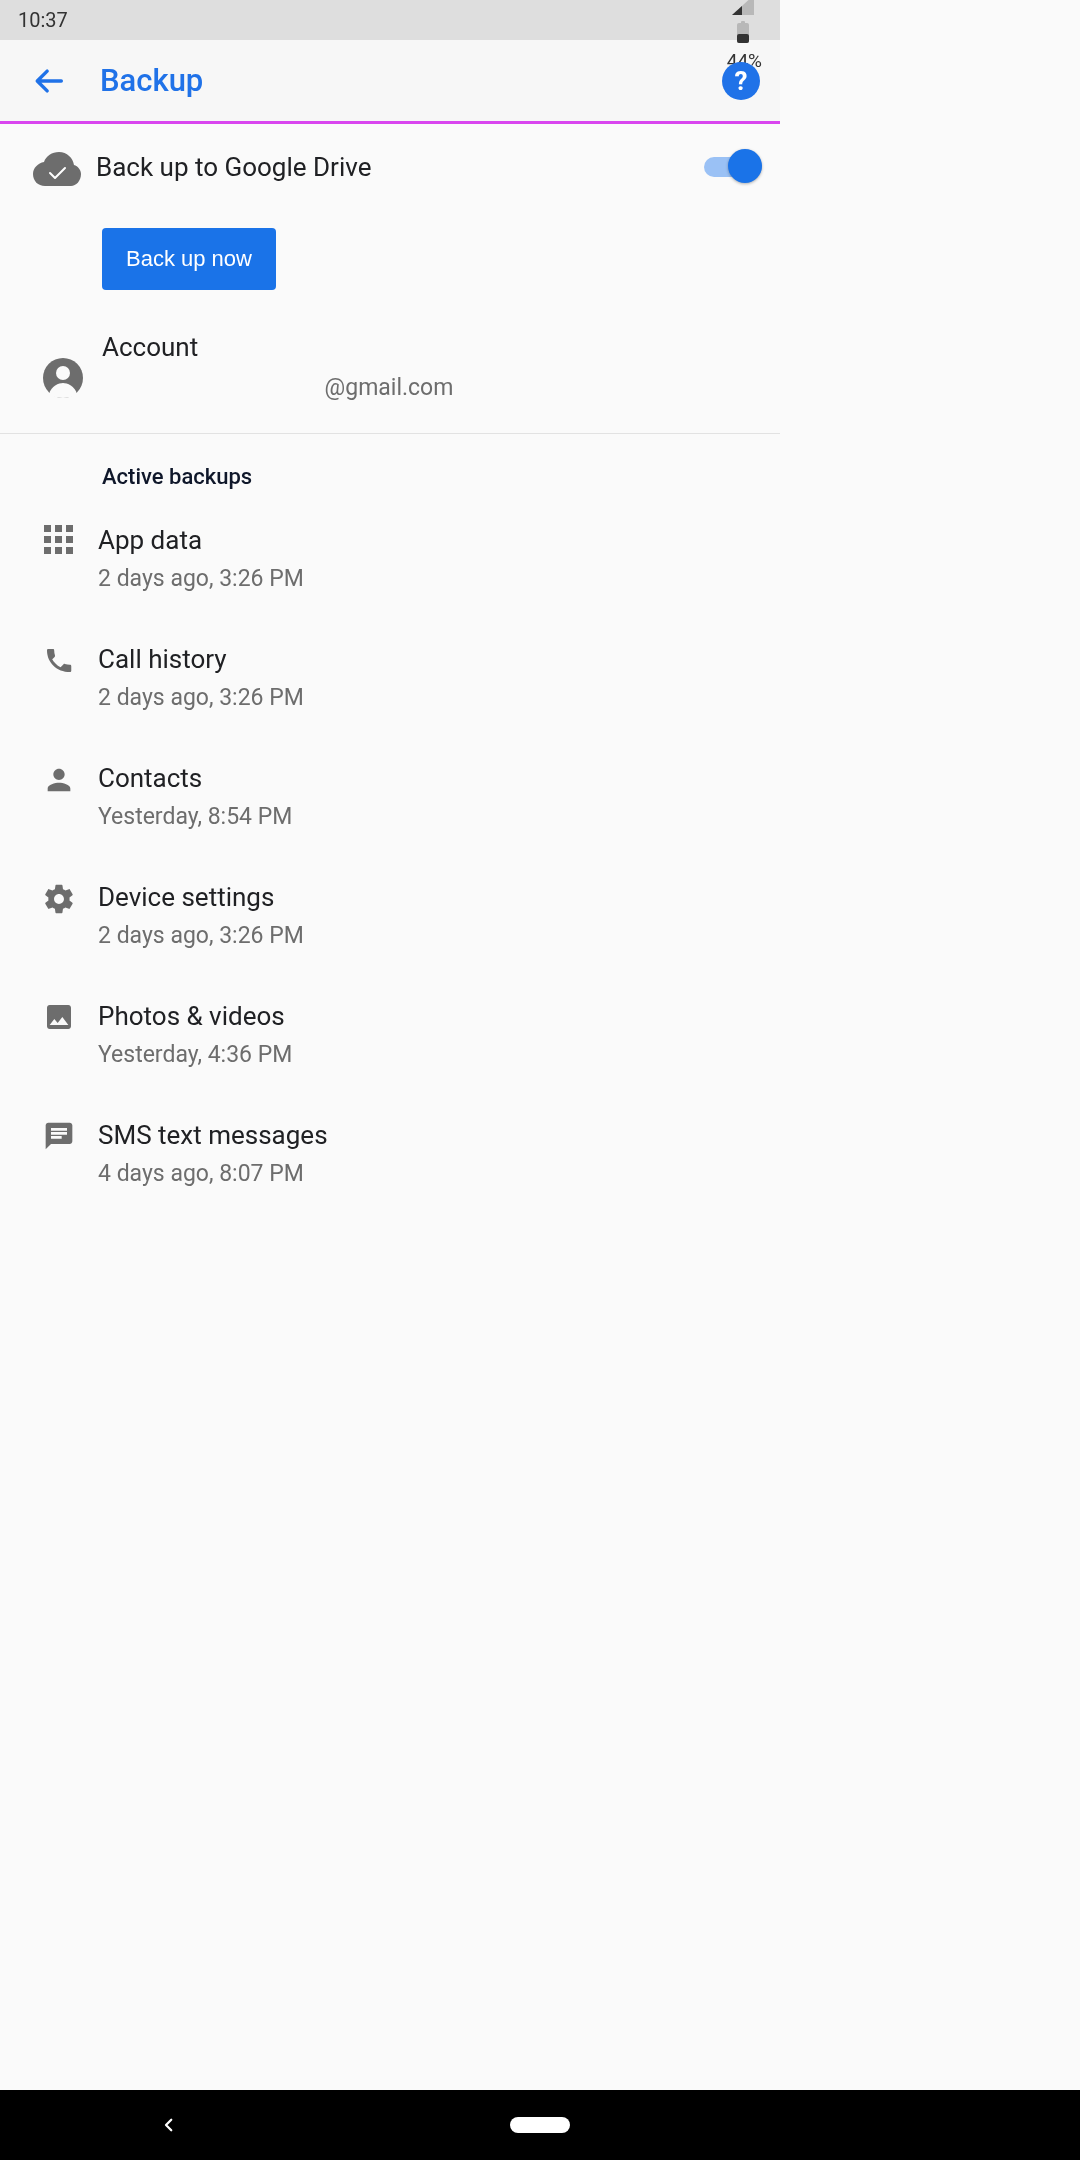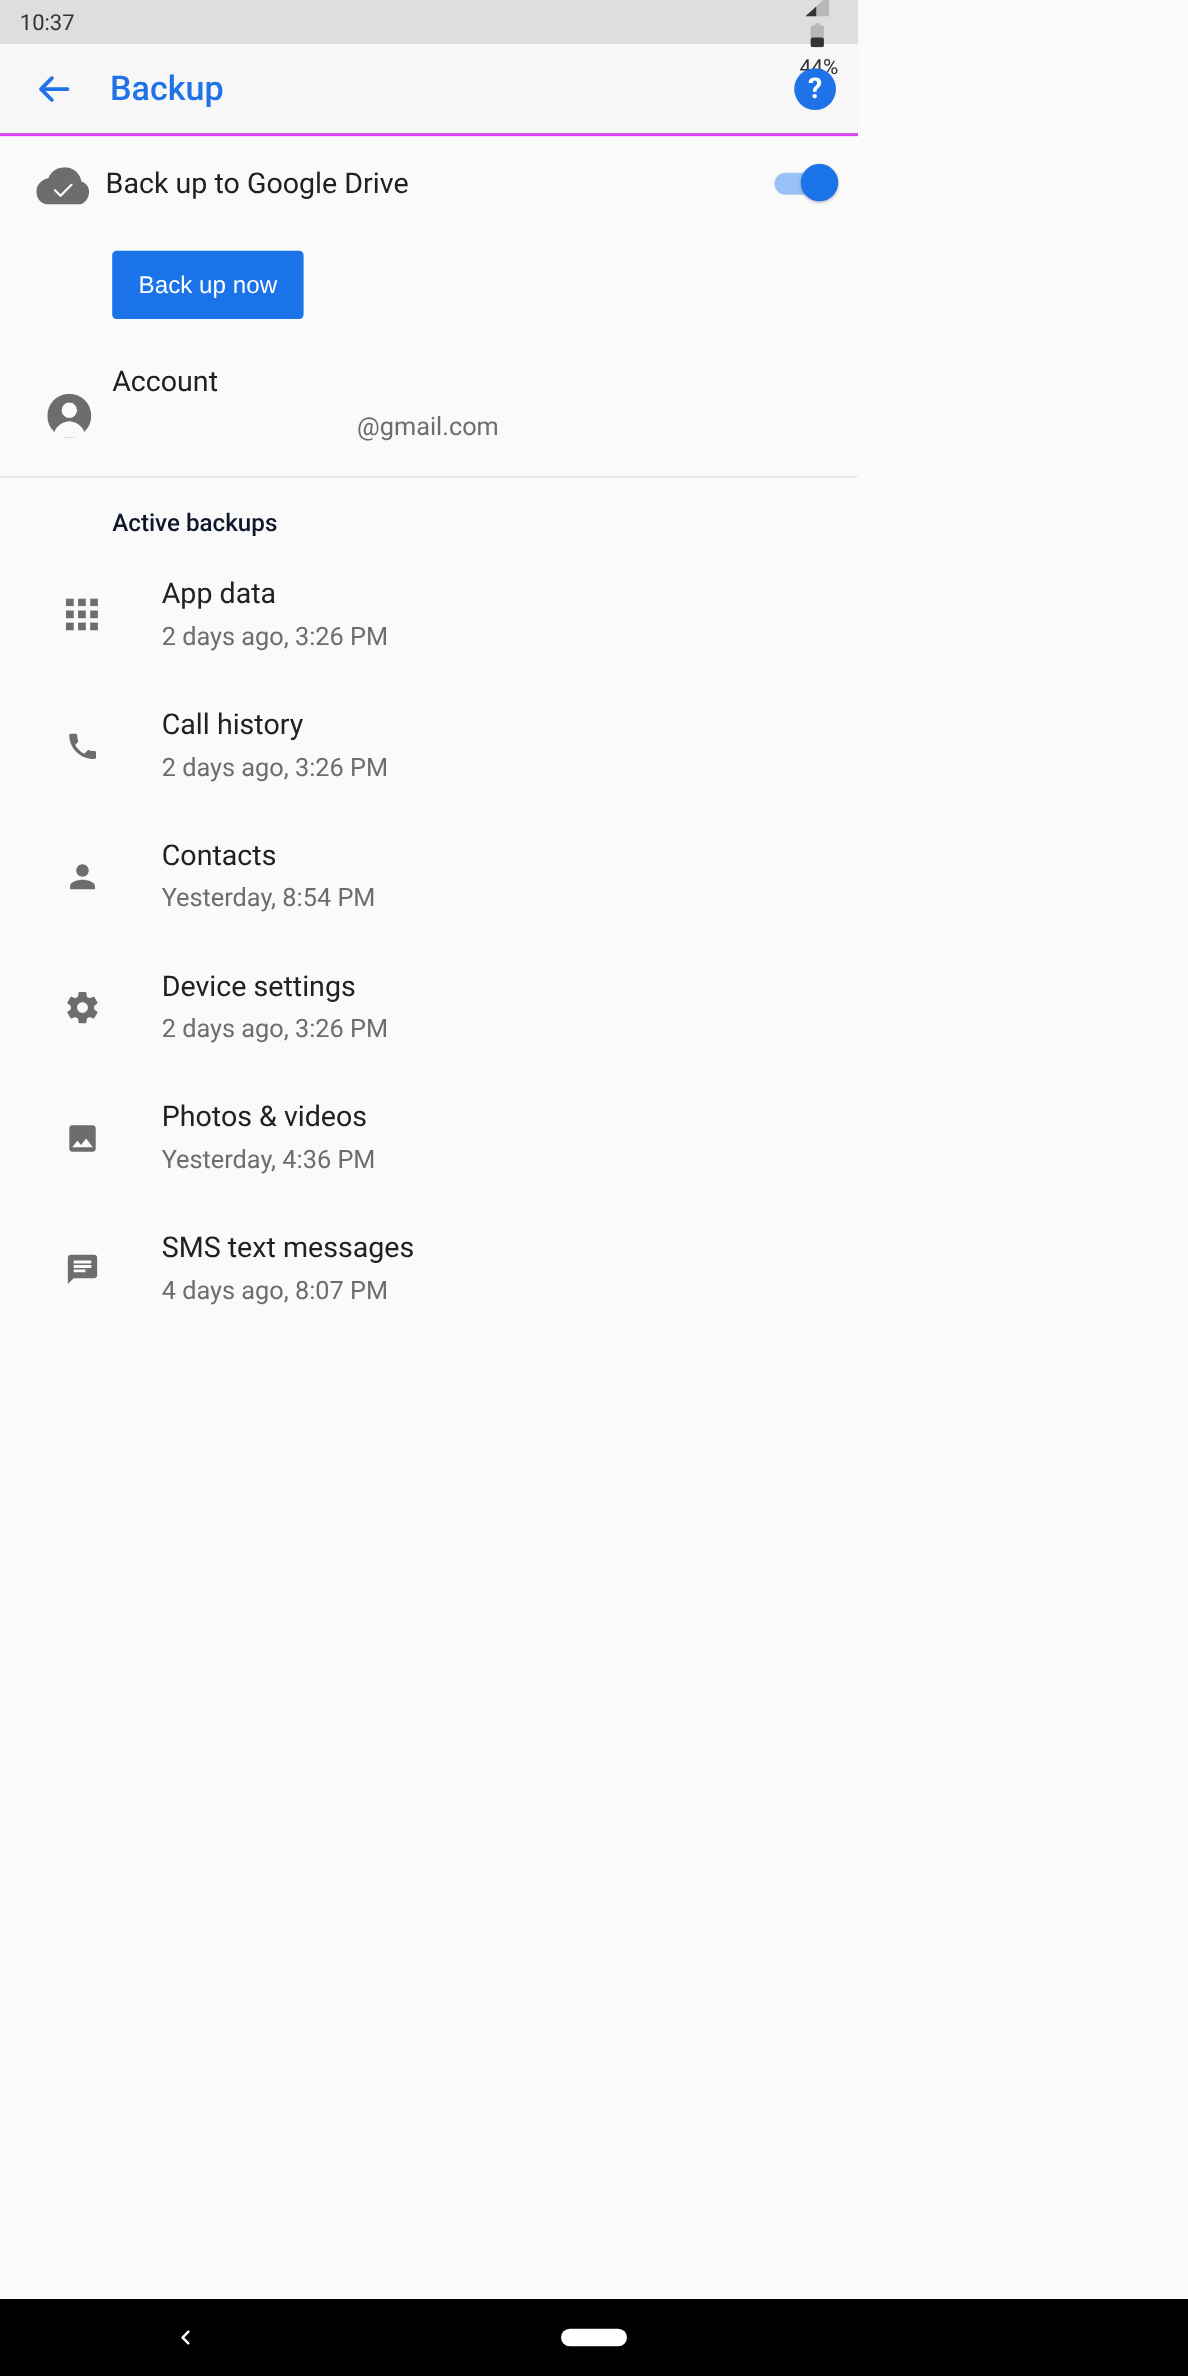--- a/index.html
+++ b/index.html
@@ -83,21 +83,21 @@
   .toggle .track{
     position:absolute; left:0; right:0; top:8px; height:20px;
     background:#9ac1f5; border-radius:10px;
   }
   .toggle .thumb{
     position:absolute; right:0; top:0; width:34px; height:34px;
     background:#1a73e8; border-radius:50%;
     box-shadow:0 1px 3px rgba(0,0,0,.3);
   }
   
-  .list-row { display:flex; align-items:center; padding: 26px 36px; cursor:pointer;gap:33px; }
+  .list-row { display:flex; align-items:flex-start; padding: 26px 20px; cursor:pointer; }
   .list-row .icon-col { width:78px; min-width:78px; display:flex; justify-content:center; color:#6d6d6d; }
   
   .nav-bar {
     position:absolute; left:0; right:0; bottom:0;
     height:70px; background:#000; display:flex;
     align-items:center; justify-content:center;
   }
   .nav-home {
     width:60px; height:16px; background:#fff; border-radius:8px;
   }

